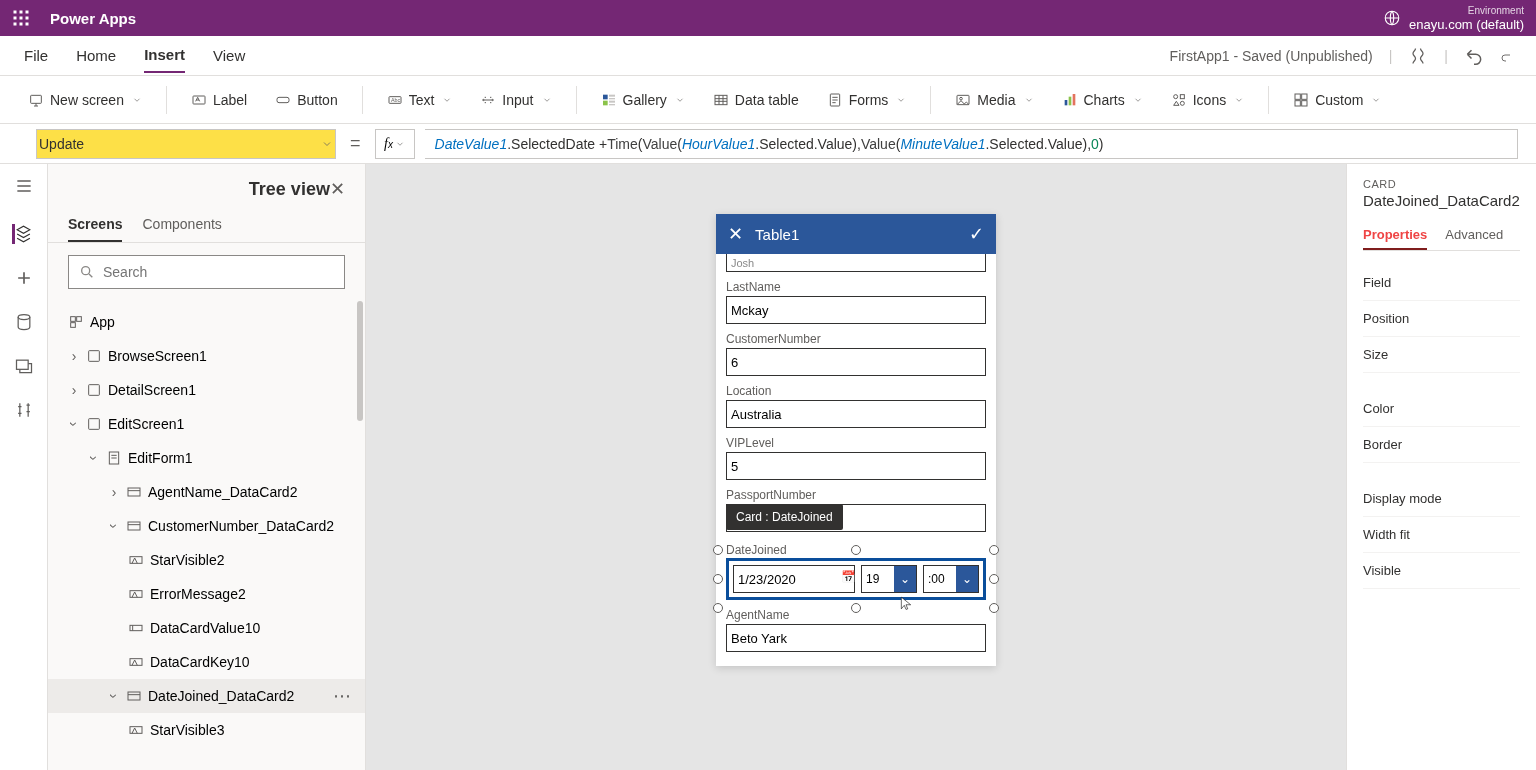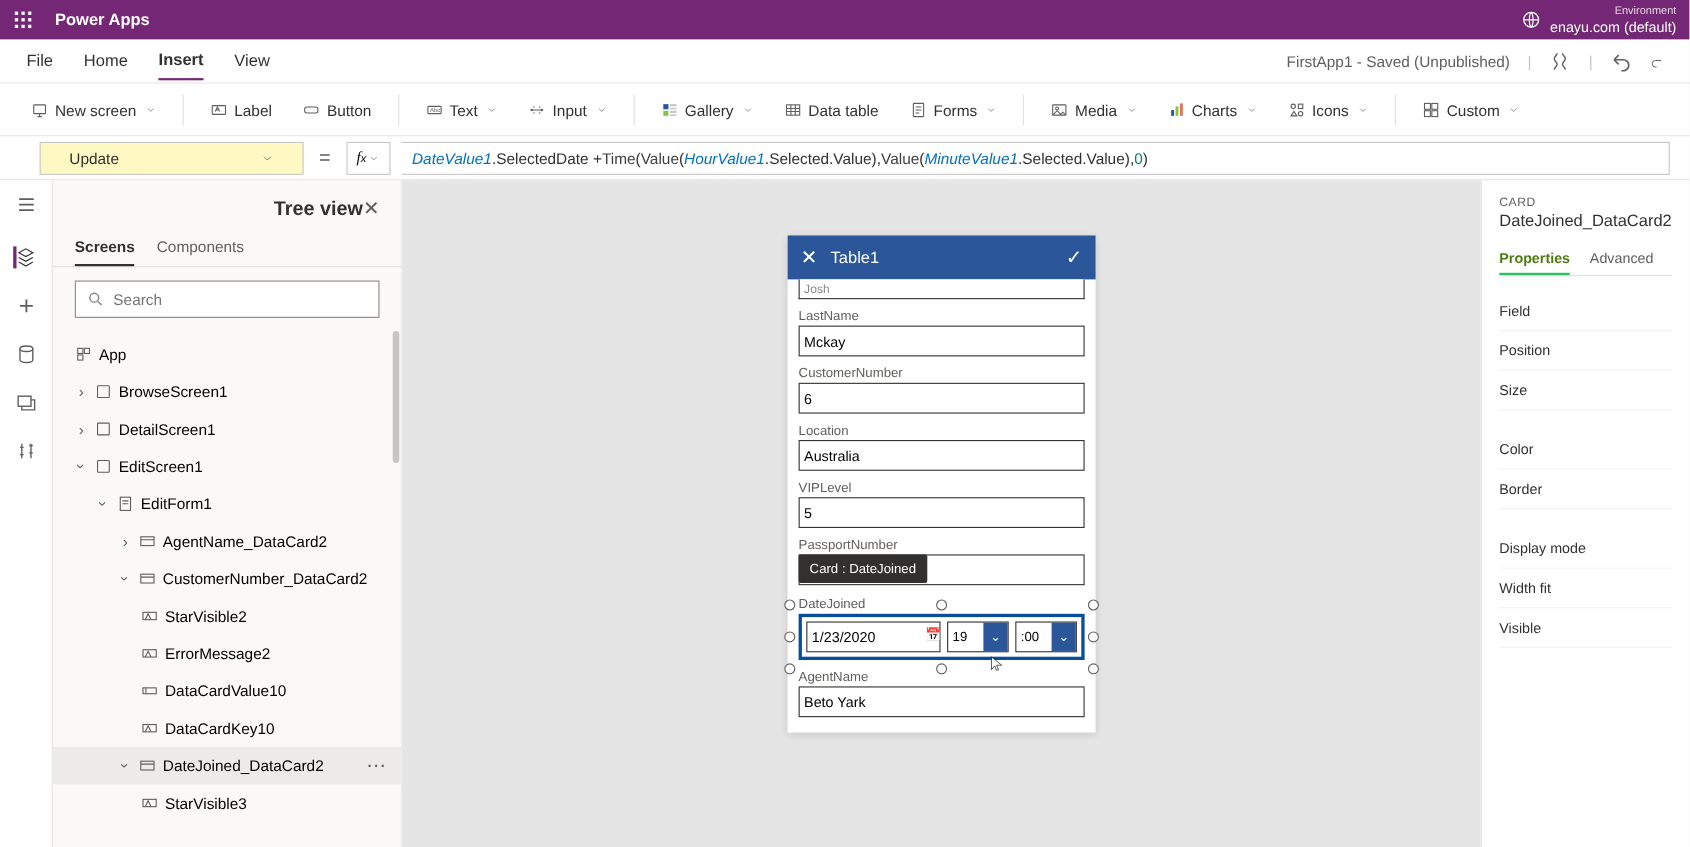--- a/index.html
+++ b/index.html
@@ -22,21 +22,21 @@
 
 
 .ribbon { height: 48px; background: #fff; border-bottom: 1px solid #e1dfdd; display: flex; align-items: center; padding: 0 18px; gap: 8px; font-size: 14px; color: #323130; }
 .ribbon .rbtn { display: flex; align-items: center; gap: 6px; padding: 6px 10px; cursor: pointer; border-radius: 2px; }
 .ribbon .sep { width: 1px; height: 28px; background: #e1dfdd; margin: 0 6px; }
 .ribbon svg { width: 16px; height: 16px; }
 .ribbon .chev { width:10px; height:10px; margin-left:2px;}
 
 
 .formulabar { height: 40px; background: #fff; border-bottom: 1px solid #e1dfdd; display: flex; align-items: center; padding: 0 18px 0 36px; font-size: 14px; gap: 10px; }
-.formulabar .propsel { width: 240px; height: 30px; border: 1px solid #c8c6c4; display:flex; align-items:center; padding:0 26px; justify-content:space-between; font-size:14px; color:#323130; background:#fef9c3;}
+.formulabar .propsel { width: 300px; height: 30px; border: 1px solid #c8c6c4; display:flex; align-items:center; padding:0 2px; justify-content:space-between; font-size:14px; color:#323130; background:#fde047;}
 .formulabar .eq { font-size:18px; color:#605e5c; padding:0 4px;}
 .formulabar .fx { width:40px; height:30px; border:1px solid #c8c6c4; display:flex; align-items:center; justify-content:center; gap:2px; font-style:italic;}
 .formulabar .formula { flex:1; height:30px; border:1px solid #c8c6c4; border-left:none; display:flex; align-items:center; padding:0 10px; font-family: Consolas, monospace; font-size:14px; white-space:nowrap; overflow:hidden;} .formula .kw-fn{color:#404040;} .formula .kw-id{color:#0070c0; font-style:italic;} .formula .kw-num{color:#098658;} .formula .kw-dot{color:#323130;}
 
 
 .main { display:flex; height: calc(770px - 36px - 40px - 48px - 40px); }
 
 
 .leftrail { width: 48px; background:#fff; border-right:1px solid #e1dfdd; display:flex; flex-direction:column; align-items:center; padding-top:12px; gap:24px;}
 .leftrail .ico{width:20px;height:20px; cursor:pointer; color:#605e5c;}
@@ -93,21 +93,21 @@
 .sel-handles .h.tc{top:-5px;left:50%;margin-left:-5px;} .sel-handles .h.bc{bottom:-5px;left:50%;margin-left:-5px;}
 .sel-handles .h.ml{top:50%;left:-5px;margin-top:-5px;} .sel-handles .h.mr{top:50%;right:-5px;margin-top:-5px;}
 .cursor{position:absolute; left:170px; top:32px; width:14px; height:20px;}
 
 
 .propspanel{width:190px; background:#fff; border-left:1px solid #e1dfdd; padding:14px 16px; font-size:13px; color:#323130; overflow:hidden;}
 .propspanel .eyebrow{font-size:11px; color:#605e5c; letter-spacing:.5px;}
 .propspanel h3{font-size:15px; font-weight:400; margin:2px 0 12px; white-space:nowrap;}
 .propspanel .ptabs{display:flex; gap:18px; border-bottom:1px solid #e1dfdd; margin-bottom:14px;}
 .propspanel .ptabs .pt{padding:6px 0; cursor:pointer; color:#605e5c;}
-.propspanel .ptabs .pt.active{color:#4d7c0f; font-weight:600; border-bottom:2px solid #22c55e;}
+.propspanel .ptabs .pt.active{color:#ef4444; font-weight:600; border-bottom:2px solid #7f1d1d;}
 .propspanel .prow{padding:10px 0; border-bottom:1px solid #f3f2f1; font-size:13px; color:#323130;}
 .propspanel .pgroup-gap{height:18px;}
 
 
 .svgico{stroke:#605e5c; fill:none; stroke-width:1.5;}
 </style>
 </head>
 <body>
 
 <div class="topbar">

